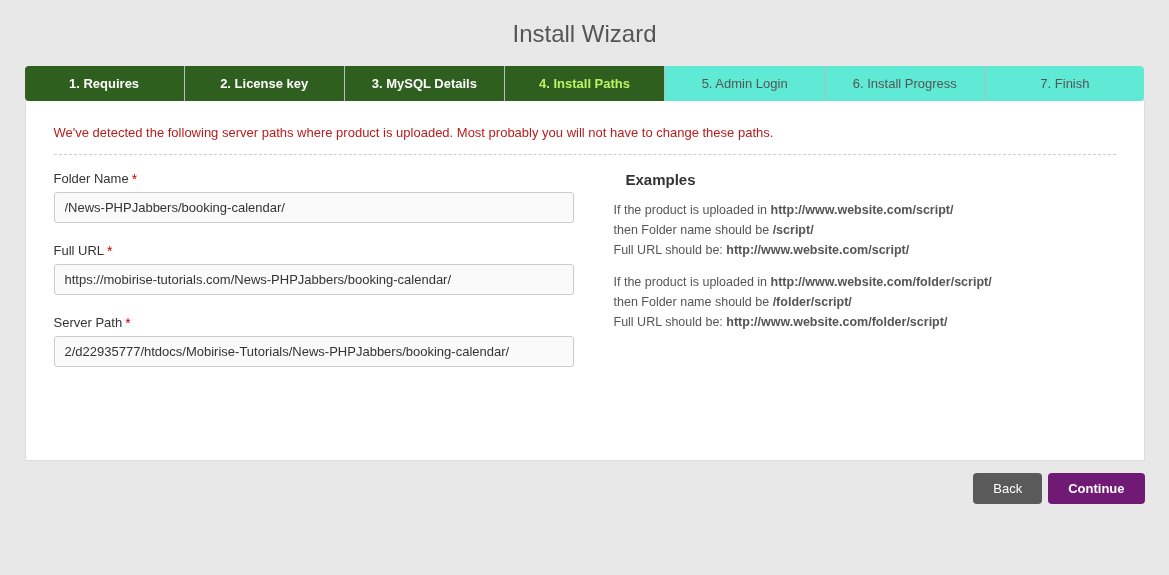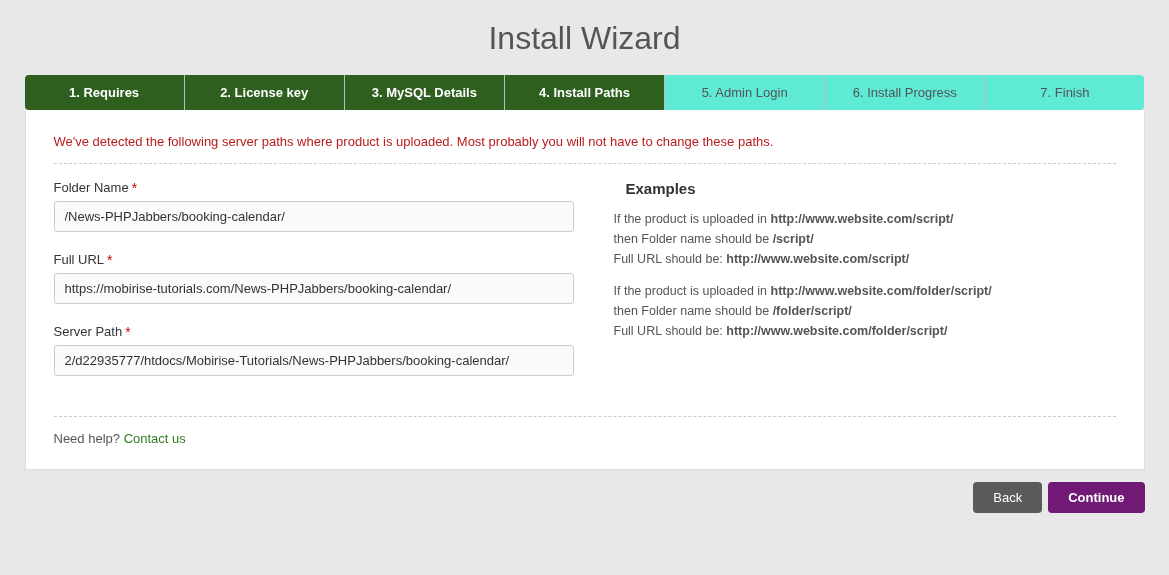--- a/index.html
+++ b/index.html
@@ -6,21 +6,21 @@
     body {
       font-family: Arial, sans-serif;
       background: #e8e8e8;
       min-height: 575px;
       display: flex;
       flex-direction: column;
       align-items: center;
       padding: 20px;
     }
     .page-title {
-      font-size: 32px;
+      font-size: 24px;
       font-weight: 300;
       color: #555;
       margin-bottom: 18px;
       text-align: center;
     }
     .wizard-container {
       width: 1120px;
       max-width: 100%;
     }
     .steps-bar {
@@ -151,21 +151,21 @@
 </head>
 <body>
 
 <div class="wizard-container">
   <h1 class="page-title">Install Wizard</h1>
 
   <div class="steps-bar">
     <div class="step active">1. Requires</div>
     <div class="step active">2. License key</div>
     <div class="step active">3. MySQL Details</div>
-    <div class="step active" style="background:#2e5f1e;color:#ffffff;font-weight:bold;">4. Install Paths</div>
+    <div class="step active" style="background:#2e5f1e;color:#bef264;font-weight:bold;">4. Install Paths</div>
     <div class="step">5. Admin Login</div>
     <div class="step">6. Install Progress</div>
     <div class="step">7. Finish</div>
   </div>
 
   <div class="main-panel">
     <p class="intro-text">We've detected the following server paths where product is uploaded. Most probably you will not have to change these paths.</p>
 
     <div class="form-examples-row">
       <div class="form-section">
@@ -204,23 +204,19 @@
         </div>
 
         <div class="example-block">
           <span>If the product is uploaded in </span><b>http://www.website.com/folder/script/</b><br>
           <span>then Folder name should be </span><b>/folder/script/</b><br>
           <span>Full URL should be: </span><b>http://www.website.com/folder/script/</b>
         </div>
       </div>
     </div>
 
-    <div class="help-section">
-      <span>Need help?</span>
-      <a href="#" class="contact-link">Contact us</a>
-    </div>
   </div>
 </div>
 
 <div class="footer-bar">
   <button class="btn btn-back">Back</button>
   <button class="btn btn-continue">Continue</button>
 </div>
 
 </body></html>

